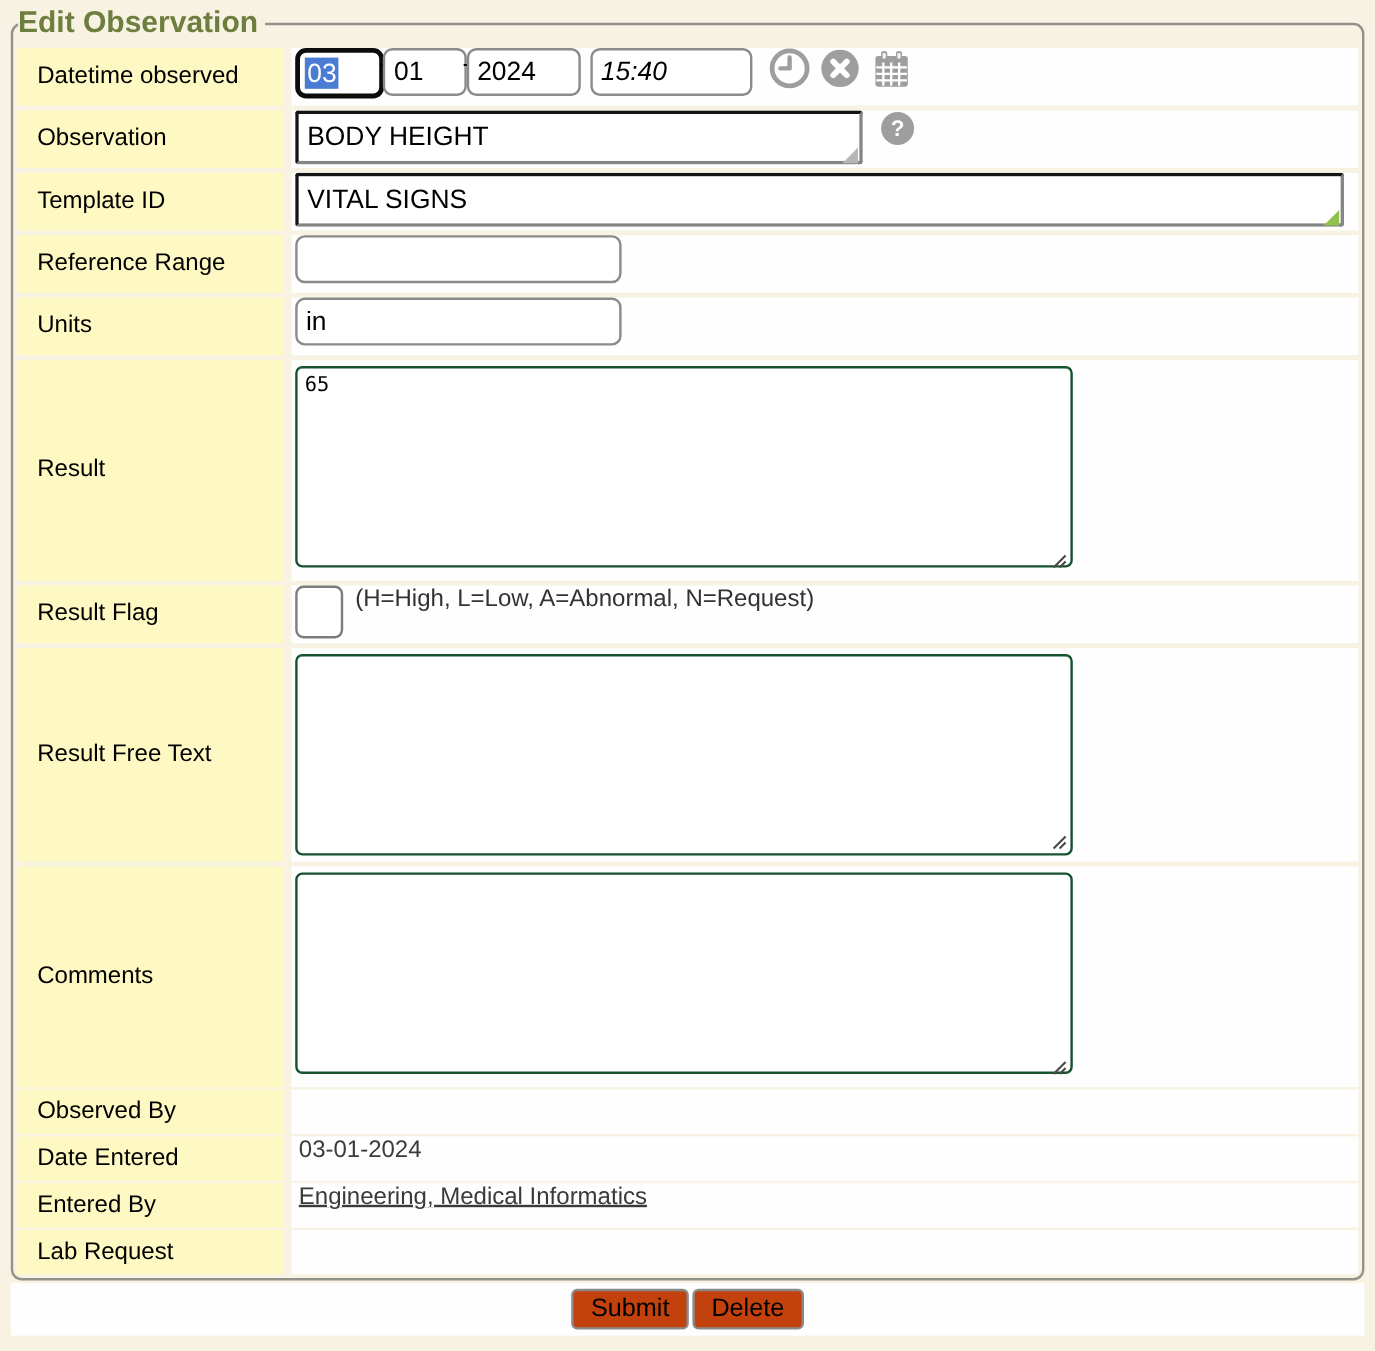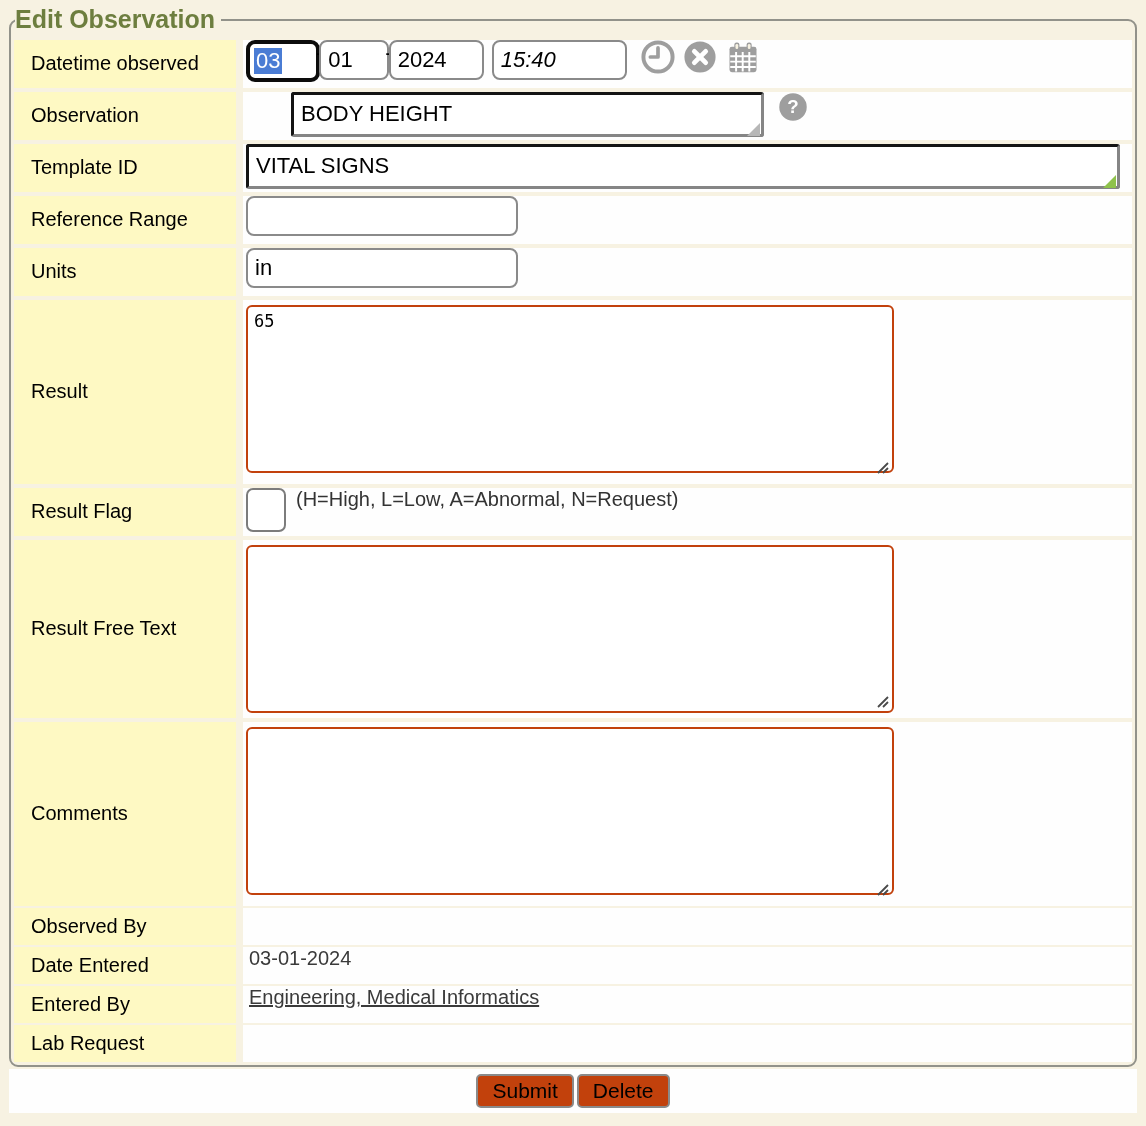--- a/index.html
+++ b/index.html
@@ -58,34 +58,34 @@
   .sep { font-size:22px; margin:0 -4px; }
 
   
   .dark-wrap { position:relative; display:inline-flex; }
   .dark-input {
     height:45px; font-family:"Liberation Sans",sans-serif; font-size:22px;
     border-style:solid; border-width:3px;
     border-color:#141414 #858585 #858585 #141414;
     border-radius:3px; padding:0 7px; background:#fff; color:#000;
   }
-  .w-obs { width:473px;margin-left:45px; }
+  .w-obs { width:473px; }
   .w-tpl { width:874px; }
   .corner {
     position:absolute; right:4px; bottom:4px; width:0; height:0;
     border-left:13px solid transparent; border-bottom:13px solid #b7b7b7;
     pointer-events:none;
   }
   .corner.green { border-bottom-color:#8fc24c; }
 
   
   .ta-wrap { position:relative; display:inline-flex; margin:5px 0; }
   textarea.big {
     width:648px; height:168px; resize:none;
-    border:2px solid #c2410c; border-radius:6px;
+    border:2px solid #14532d; border-radius:6px;
     font-family:"DejaVu Sans Mono", monospace; font-size:17px;
     padding:4px 6px; background:#fff; color:#000;
   }
   .grip { position:absolute; right:4px; bottom:4px; pointer-events:none; }
 
   .hint { font-size:20px; color:#333; margin-left:10px; }
 
   .icon-btn { display:inline-flex; margin-left:8px; cursor:pointer; }
   .icon-btn.first { margin-left:14px; }
   .help-icon { display:inline-flex; margin-left:14px; }

